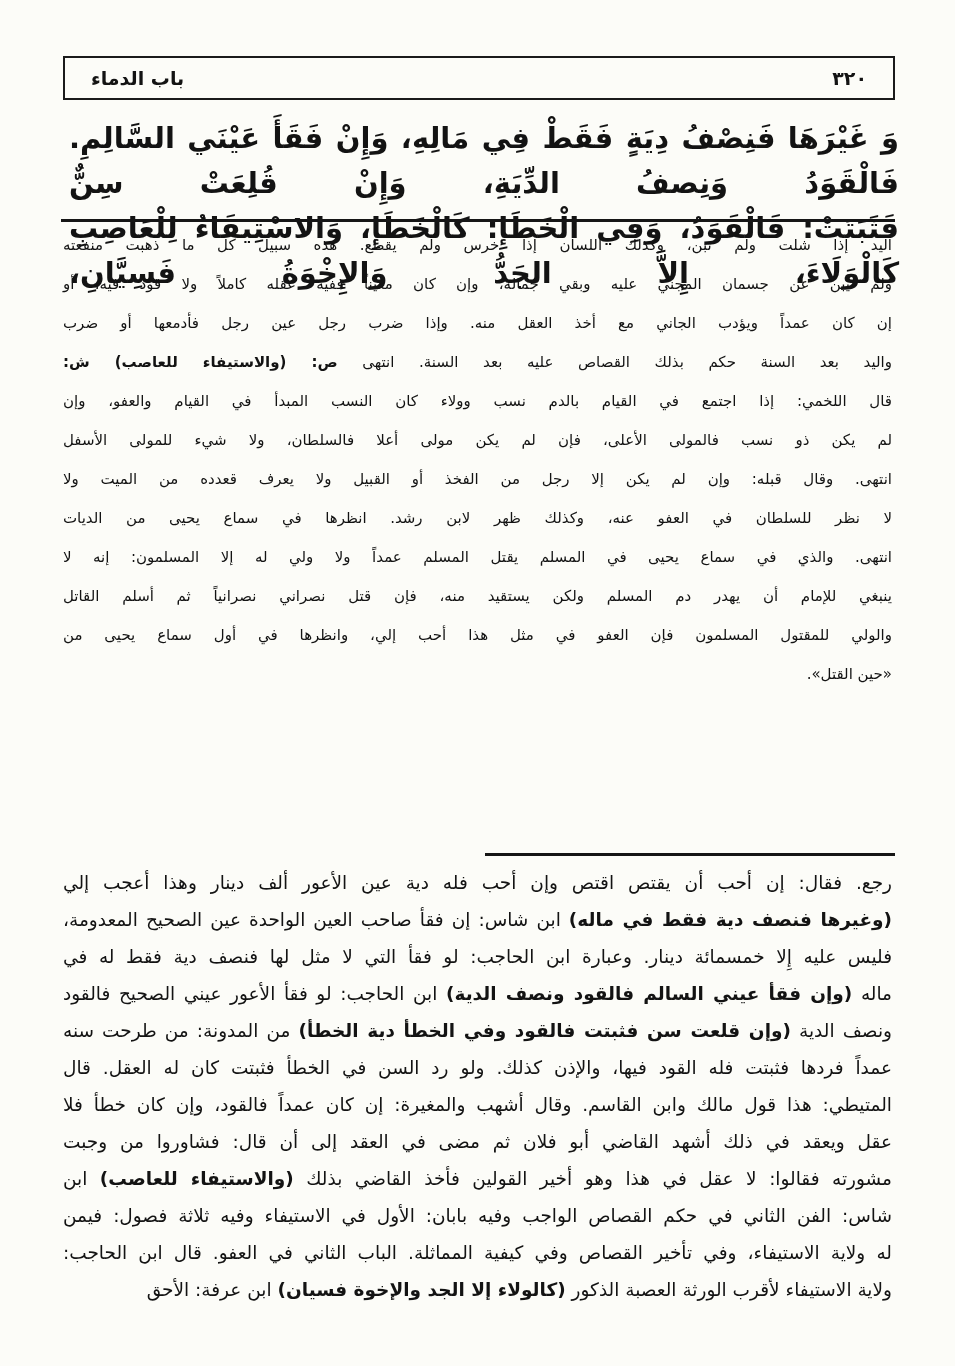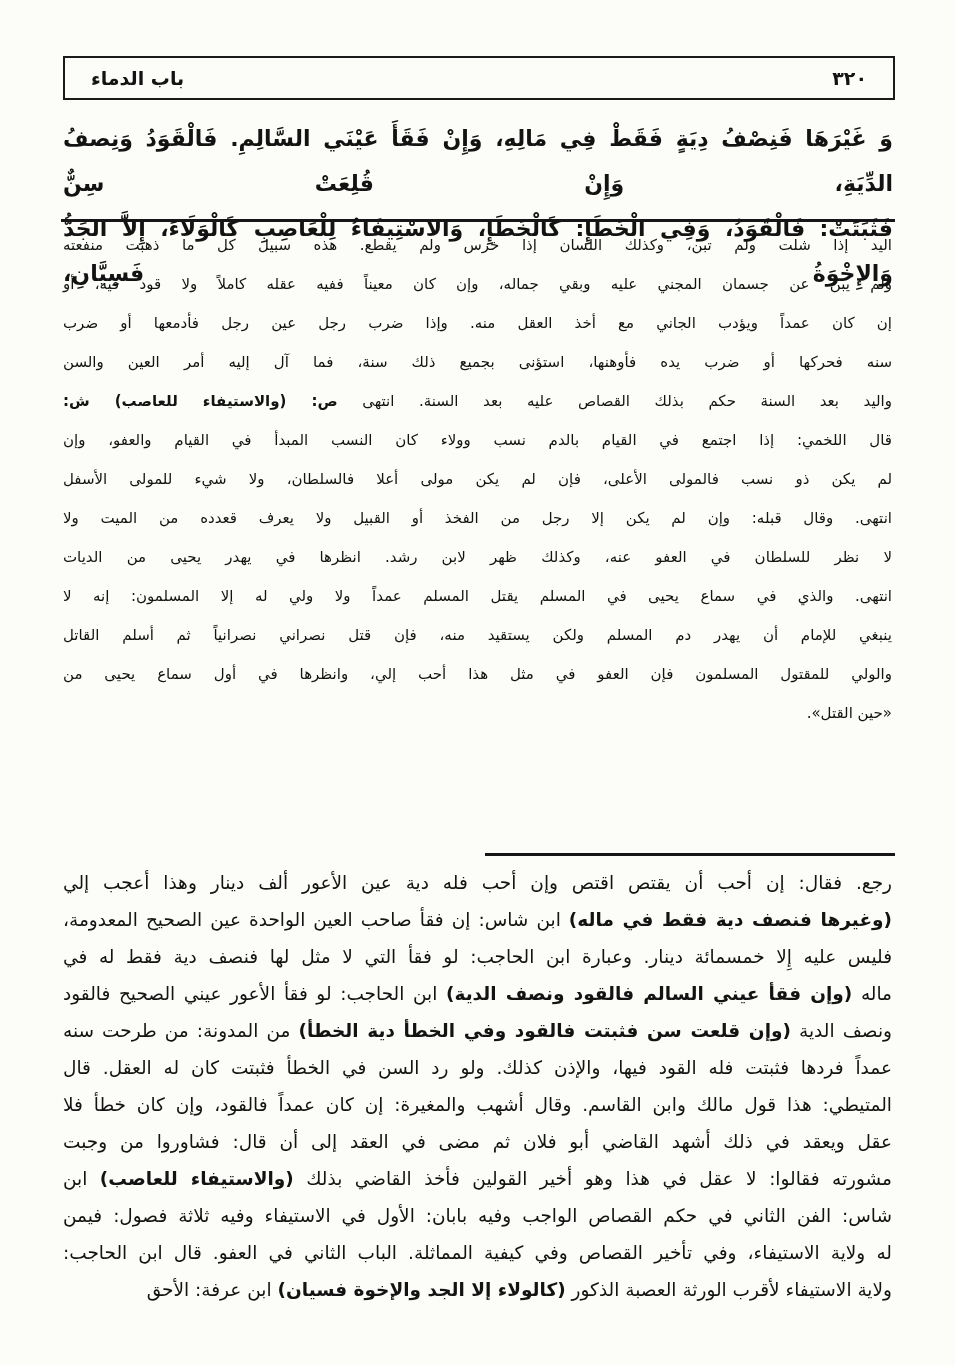--- a/index.html
+++ b/index.html
@@ -18,22 +18,22 @@
   }
   .header-box {
     position:absolute; top:56px; right:60px;
     width:832px; height:44px;
     border:2.5px solid #1b1b1b;
     display:flex; align-items:center; justify-content:space-between;
     padding:0 26px; box-sizing:border-box;
     font-weight:700; font-size:19px;
   }
   .matn {
-    position:absolute; top:116px; right:62px; width:830px;
-    font-weight:700; font-size:22px; line-height:45px;
+    position:absolute; top:116px; right:56px; width:830px;
+    font-weight:700; font-size:29px; line-height:45px;
   }
   .rule-full {
     position:absolute; top:219px; right:60px;
     width:834px; height:3px; background:#161616;
   }
   .rule-half {
     position:absolute; top:853px; right:60px;
     width:410px; height:2.5px; background:#161616;
   }
   .commentary-top {
@@ -69,26 +69,25 @@
       <div class="tline"><span class="b">وَ غَيْرَهَا فَنِصْفُ دِيَةٍ فَقَطْ فِي مَالِهِ، وَإِنْ فَقَأَ عَيْنَي السَّالِمِ. فَالْقَوَدُ وَنِصفُ الدِّيَةِ، وَإِنْ قُلِعَتْ سِنٌّ</span></div>
       <div class="tline"><span class="b">فَثَبَتَتْ: فَالْقَوَدُ، وَفِي الْخَطَإِ: كَالْخَطَإِ، وَالاسْتِيفَاءُ لِلْعَاصِبِ كَالْوَلَاءَ، إِلاَّ الجَدُّ وَالإِخْوَةُ فَسِيَّانِ،</span></div>
     </div>
 
   <div class="rule-full"></div>
 
   <div class="commentary-top">
       <div class="tline"><span>اليد إذا شلت ولم تبن، وكذلك اللسان إذا خرس ولم يقطع. هذه سبيل كل ما ذهبت منفعته</span></div>
       <div class="tline"><span>ولم يبن عن جسمان المجني عليه وبقي جماله، وإن كان معيناً ففيه عقله كاملاً ولا قود فيه، أو</span></div>
       <div class="tline"><span>إن كان عمداً ويؤدب الجاني مع أخذ العقل منه. وإذا ضرب رجل عين رجل فأدمعها أو ضرب</span></div>
-      <div class="tline"><span>سنه فحركها أو ضرب يده فأوهنها، استؤنى بجميع ذلك سنة، فما آل إليه أمر العين والسن</span></div>
       <div class="tline"><span>واليد بعد السنة حكم بذلك القصاص عليه بعد السنة. انتهى </span><span class="b">ص: (والاستيفاء للعاصب) ش:</span></div>
       <div class="tline"><span>قال اللخمي: إذا اجتمع في القيام بالدم نسب وولاء كان النسب المبدأ في القيام والعفو، وإن</span></div>
       <div class="tline"><span>لم يكن ذو نسب فالمولى الأعلى، فإن لم يكن مولى أعلا فالسلطان، ولا شيء للمولى الأسفل</span></div>
       <div class="tline"><span>انتهى. وقال قبله: وإن لم يكن إلا رجل من الفخذ أو القبيل ولا يعرف قعدده من الميت ولا</span></div>
-      <div class="tline"><span>لا نظر للسلطان في العفو عنه، وكذلك ظهر لابن رشد. انظرها في يهدر يحيى من الديات</span></div>
+      <div class="tline"><span>لا نظر للسلطان في العفو عنه، وكذلك ظهر لابن رشد. انظرها في سماع يحيى من الديات</span></div>
       <div class="tline"><span>انتهى. والذي في سماع يحيى في المسلم يقتل المسلم عمداً ولا ولي له إلا المسلمون: إنه لا</span></div>
       <div class="tline"><span>ينبغي للإمام أن يهدر دم المسلم ولكن يستقيد منه، فإن قتل نصراني نصرانياً ثم أسلم القاتل</span></div>
       <div class="tline"><span>والولي للمقتول المسلمون فإن العفو في مثل هذا أحب إلي، وانظرها في أول سماع يحيى من</span></div>
       <div class="tline noj"><span>«حين القتل».</span></div>
     </div>
 
   <div class="rule-half"></div>
 
   <div class="commentary-bottom">
       <div class="tline"><span>رجع. فقال: إن أحب أن يقتص اقتص وإن أحب فله دية عين الأعور ألف دينار وهذا أعجب إلي</span></div>

